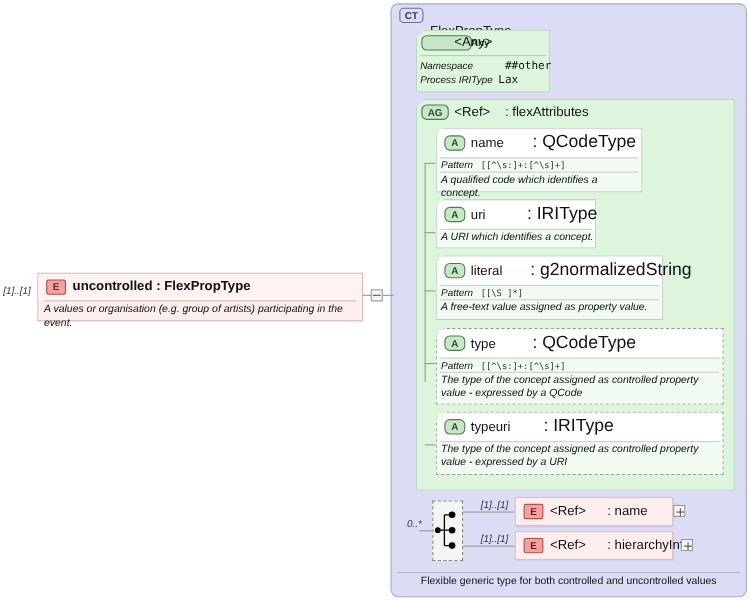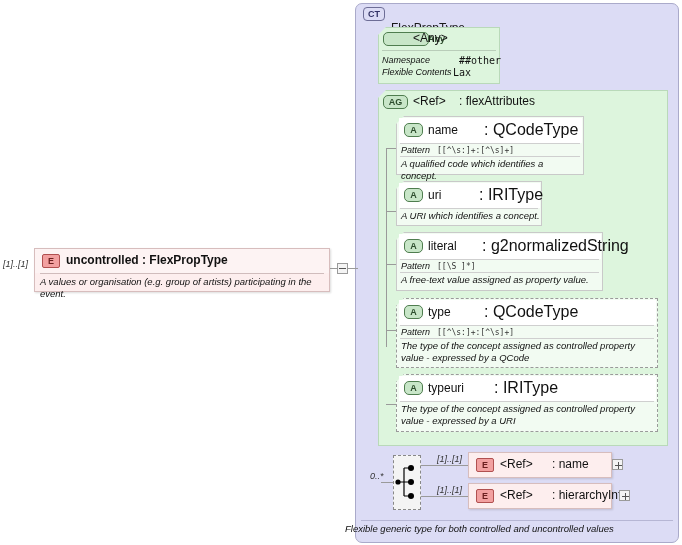--- a/index.html
+++ b/index.html
@@ -127,36 +127,36 @@
   .ref-type{font-size:12px;color:#111;line-height:17px;white-space:nowrap;}
   .ref-card{font-style:italic;font-size:9px;color:#333;line-height:12px;white-space:nowrap;}
   .plus-box{width:11px;height:11px;background:#f4f4f4;border:1px solid #9a9a9a;}
   .plus-h{position:absolute;left:2px;top:5px;width:7px;height:0;border-top:1px solid #555;}
   .plus-v{position:absolute;left:5px;top:2px;width:0;height:7px;border-left:1px solid #555;}
   .link{height:0;border-top:1px solid #9a9a9a;}
   .vlink{width:0;border-left:1px solid #9a9a9a;}
 
   
   #ct-rule{left:361px;top:520px;width:312px;height:0;border-top:1px solid #b6b6d4;}
-  #ct-doc{left:345px;top:523px;width:312px;font-style:italic;font-size:9.5px;color:#111;line-height:12px;}
+  #ct-doc{left:361px;top:523px;width:312px;font-size:9.5px;color:#111;line-height:12px;text-align:center;}
 </style>
 </head>
 <body>
 
 <div class="abs" id="ct-container"></div>
 <div class="abs" id="ct-badge">CT</div>
 <div class="abs" id="ct-title">FlexPropType</div>
 
 <div class="abs" id="any-box"></div>
 <div class="abs" id="any-badge">Any</div>
 <div class="abs" id="any-title">&lt;Any&gt;</div>
 <div class="abs" id="any-rule"></div>
 <div class="abs any-row" style="left:382px;top:54px;">Namespace</div>
 <div class="abs any-val" style="left:459px;top:55px;">##other</div>
-<div class="abs any-row" style="left:382px;top:66px;">Flexible Contents</div>
+<div class="abs any-row" style="left:382px;top:66px;">Process IRIType</div>
 <div class="abs any-val" style="left:453px;top:67px;">Lax</div>
 
 <div class="abs" id="ag-box"></div>
 <div class="abs" id="ag-badge">AG</div>
 <div class="abs" id="ag-title">&lt;Ref&gt;</div>
 <div class="abs" id="ag-type">: flexAttributes</div>
 
 <div class="abs attr solid" style="left:396px;top:116px;width:188px;height:59px;"></div>
 <div class="abs attr-head" style="left:399px;top:118px;width:183px;height:25px;"></div>
 <div class="abs attr-badge" style="left:404px;top:123px;">A</div>

